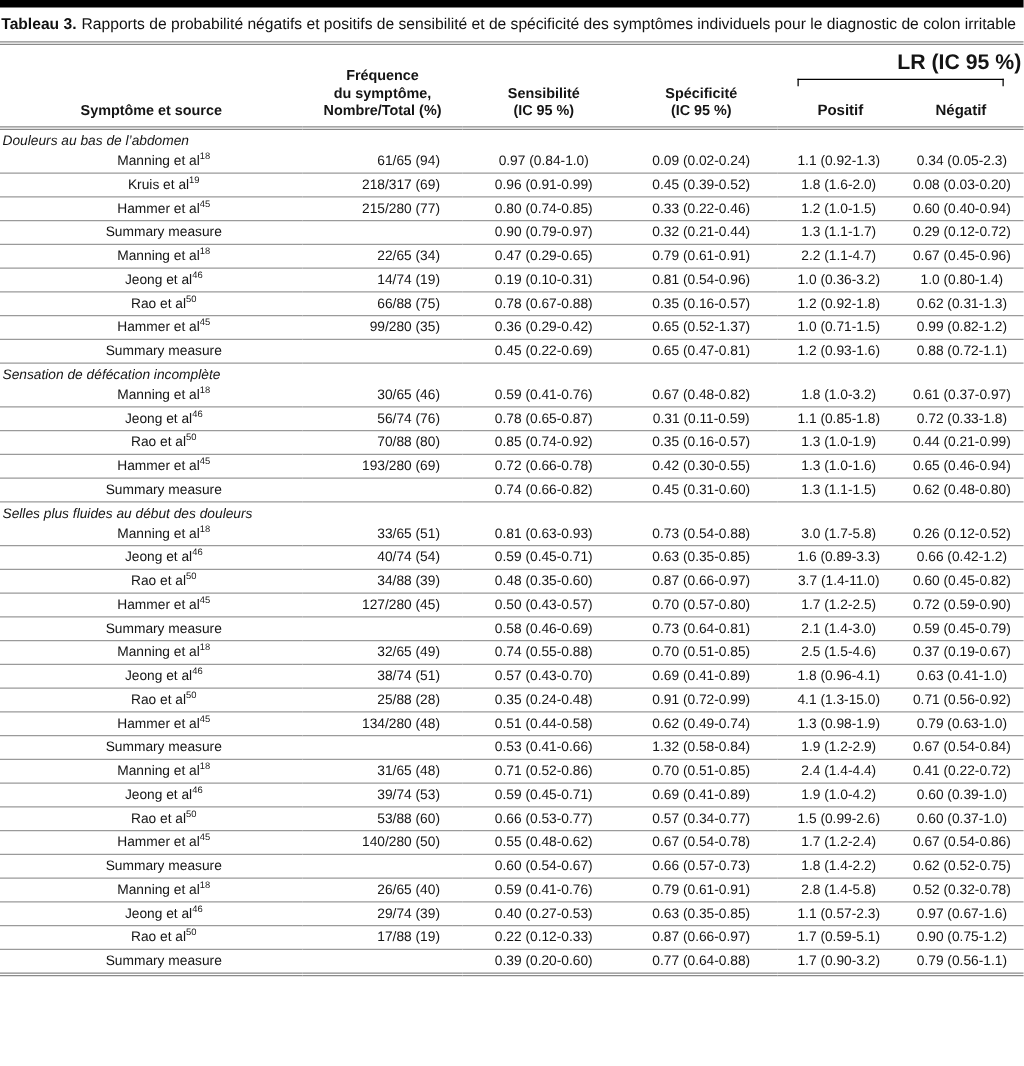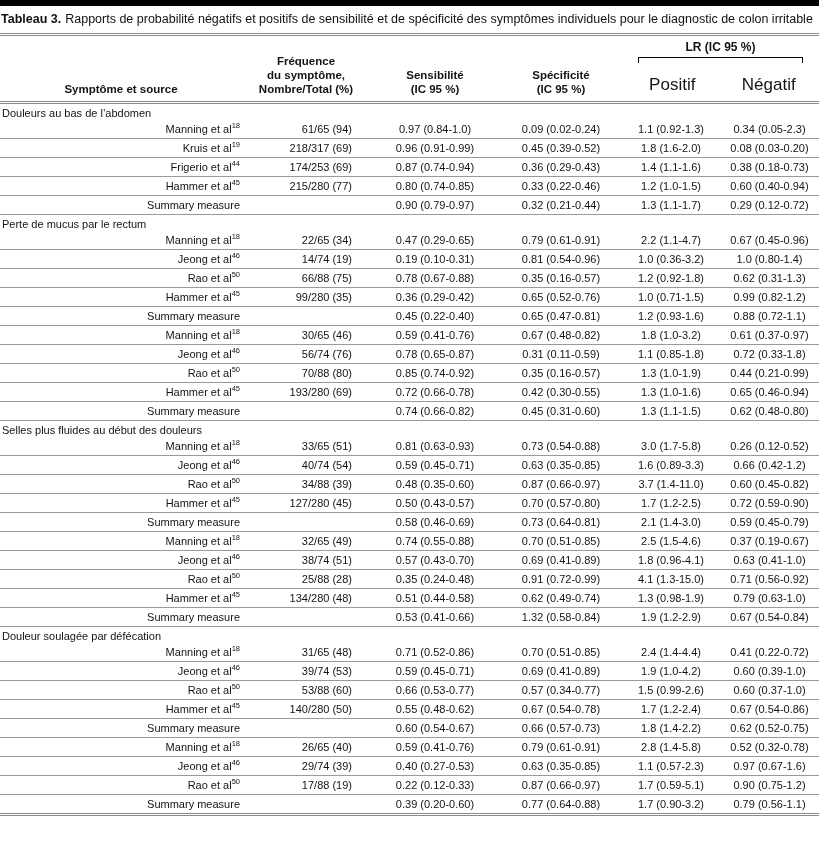--- a/index.html
+++ b/index.html
@@ -40,45 +40,45 @@
   thead { border-bottom: 3px double #8a8a8a; }
   thead th {
     font-weight: bold;
     font-size: 11.5px;
     line-height: 1.22;
     vertical-align: bottom;
     padding: 4px 2px 5px 2px;
     text-align: center;
   }
   th.lr-head { padding-bottom: 5px; }
-  .lr-title { text-align: center; font-weight: bold; font-size: 12px; }
+  .lr-title { text-align: right; font-weight: bold; font-size: 17px; }
   .lr-bracket {
     height: 6px;
     border-top: 1.5px solid #000;
     border-left: 1.5px solid #000;
     border-right: 1.5px solid #000;
     margin: 2px 14px 0 14px;
   }
   .lr-sub { display: flex; margin-top: 12px; }
-  .lr-sub span { flex: 1; font-weight: normal; font-size: 17px; }
+  .lr-sub span { flex: 1; font-weight: bold; font-size: 12px; }
   tbody td {
     font-size: 11px;
     line-height: 12px;
     padding: 3px 2px;
     border-bottom: 1px solid #9a9a9a;
     white-space: nowrap;
     overflow: hidden;
   }
   tr.section-row td {
     border-bottom: none;
     padding: 3px 2px 1px 2px;
     white-space: nowrap;
   }
-  td.col-source { padding-left: 22px; text-align: right; }
-  tr.section-row td { padding-left: 2px; }
+  td.col-source { padding-left: 22px; text-align: center; }
+  tr.section-row td { padding-left: 2px; font-style: italic; }
   td.col-freq { text-align: right; padding-right: 18px; }
   td.col-center { text-align: center; }
   sup.ref {
     font-size: 7.5px;
     vertical-align: super;
     line-height: 0;
   }
 </style>
 </head>
 <body>
@@ -143,46 +143,35 @@
         </tr>
         <tr>
           <td class="col-source">Kruis et al<sup class="ref">19</sup></td>
           <td class="col-freq">218/317 (69)</td>
           <td class="col-center">0.96 (0.91-0.99)</td>
           <td class="col-center">0.45 (0.39-0.52)</td>
           <td class="col-center">1.8 (1.6-2.0)</td>
           <td class="col-center">0.08 (0.03-0.20)</td>
         </tr>
         <tr>
-          <td class="col-source">Frigerio et al<sup class="ref">44</sup></td>
-          <td class="col-freq">174/253 (69)</td>
-          <td class="col-center">0.87 (0.74-0.94)</td>
-          <td class="col-center">0.36 (0.29-0.43)</td>
-          <td class="col-center">1.4 (1.1-1.6)</td>
-          <td class="col-center">0.38 (0.18-0.73)</td>
-        </tr>
-        <tr>
           <td class="col-source">Hammer et al<sup class="ref">45</sup></td>
           <td class="col-freq">215/280 (77)</td>
           <td class="col-center">0.80 (0.74-0.85)</td>
           <td class="col-center">0.33 (0.22-0.46)</td>
           <td class="col-center">1.2 (1.0-1.5)</td>
           <td class="col-center">0.60 (0.40-0.94)</td>
         </tr>
         <tr>
           <td class="col-source">Summary measure</td>
           <td class="col-freq"></td>
           <td class="col-center">0.90 (0.79-0.97)</td>
           <td class="col-center">0.32 (0.21-0.44)</td>
           <td class="col-center">1.3 (1.1-1.7)</td>
           <td class="col-center">0.29 (0.12-0.72)</td>
         </tr>
-        <tr class="section-row">
-          <td colspan="6">Perte de mucus par le rectum</td>
-        </tr>
         <tr>
           <td class="col-source">Manning et al<sup class="ref">18</sup></td>
           <td class="col-freq">22/65 (34)</td>
           <td class="col-center">0.47 (0.29-0.65)</td>
           <td class="col-center">0.79 (0.61-0.91)</td>
           <td class="col-center">2.2 (1.1-4.7)</td>
           <td class="col-center">0.67 (0.45-0.96)</td>
         </tr>
         <tr>
           <td class="col-source">Jeong et al<sup class="ref">46</sup></td>
@@ -197,31 +186,34 @@
           <td class="col-freq">66/88 (75)</td>
           <td class="col-center">0.78 (0.67-0.88)</td>
           <td class="col-center">0.35 (0.16-0.57)</td>
           <td class="col-center">1.2 (0.92-1.8)</td>
           <td class="col-center">0.62 (0.31-1.3)</td>
         </tr>
         <tr>
           <td class="col-source">Hammer et al<sup class="ref">45</sup></td>
           <td class="col-freq">99/280 (35)</td>
           <td class="col-center">0.36 (0.29-0.42)</td>
-          <td class="col-center">0.65 (0.52-0.76)</td>
+          <td class="col-center">0.65 (0.52-1.37)</td>
           <td class="col-center">1.0 (0.71-1.5)</td>
           <td class="col-center">0.99 (0.82-1.2)</td>
         </tr>
         <tr>
           <td class="col-source">Summary measure</td>
           <td class="col-freq"></td>
-          <td class="col-center">0.45 (0.22-0.40)</td>
+          <td class="col-center">0.45 (0.22-0.69)</td>
           <td class="col-center">0.65 (0.47-0.81)</td>
           <td class="col-center">1.2 (0.93-1.6)</td>
           <td class="col-center">0.88 (0.72-1.1)</td>
+        </tr>
+        <tr class="section-row">
+          <td colspan="6">Sensation de défécation incomplète</td>
         </tr>
         <tr>
           <td class="col-source">Manning et al<sup class="ref">18</sup></td>
           <td class="col-freq">30/65 (46)</td>
           <td class="col-center">0.59 (0.41-0.76)</td>
           <td class="col-center">0.67 (0.48-0.82)</td>
           <td class="col-center">1.8 (1.0-3.2)</td>
           <td class="col-center">0.61 (0.37-0.97)</td>
         </tr>
         <tr>
@@ -332,23 +324,20 @@
           <td class="col-center">0.79 (0.63-1.0)</td>
         </tr>
         <tr>
           <td class="col-source">Summary measure</td>
           <td class="col-freq"></td>
           <td class="col-center">0.53 (0.41-0.66)</td>
           <td class="col-center">1.32 (0.58-0.84)</td>
           <td class="col-center">1.9 (1.2-2.9)</td>
           <td class="col-center">0.67 (0.54-0.84)</td>
         </tr>
-        <tr class="section-row">
-          <td colspan="6">Douleur soulagée par défécation</td>
-        </tr>
         <tr>
           <td class="col-source">Manning et al<sup class="ref">18</sup></td>
           <td class="col-freq">31/65 (48)</td>
           <td class="col-center">0.71 (0.52-0.86)</td>
           <td class="col-center">0.70 (0.51-0.85)</td>
           <td class="col-center">2.4 (1.4-4.4)</td>
           <td class="col-center">0.41 (0.22-0.72)</td>
         </tr>
         <tr>
           <td class="col-source">Jeong et al<sup class="ref">46</sup></td>

